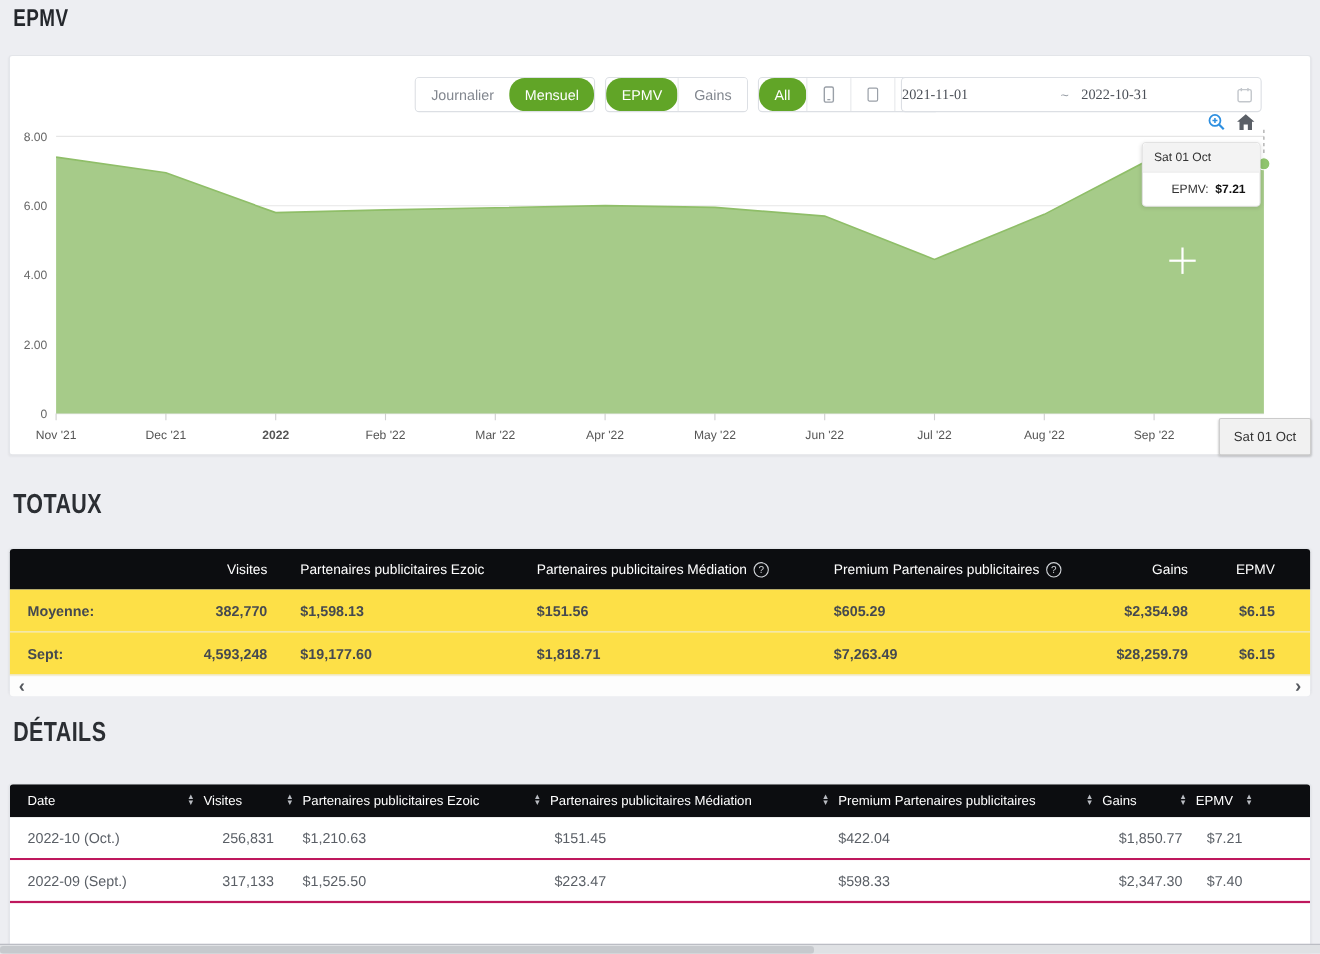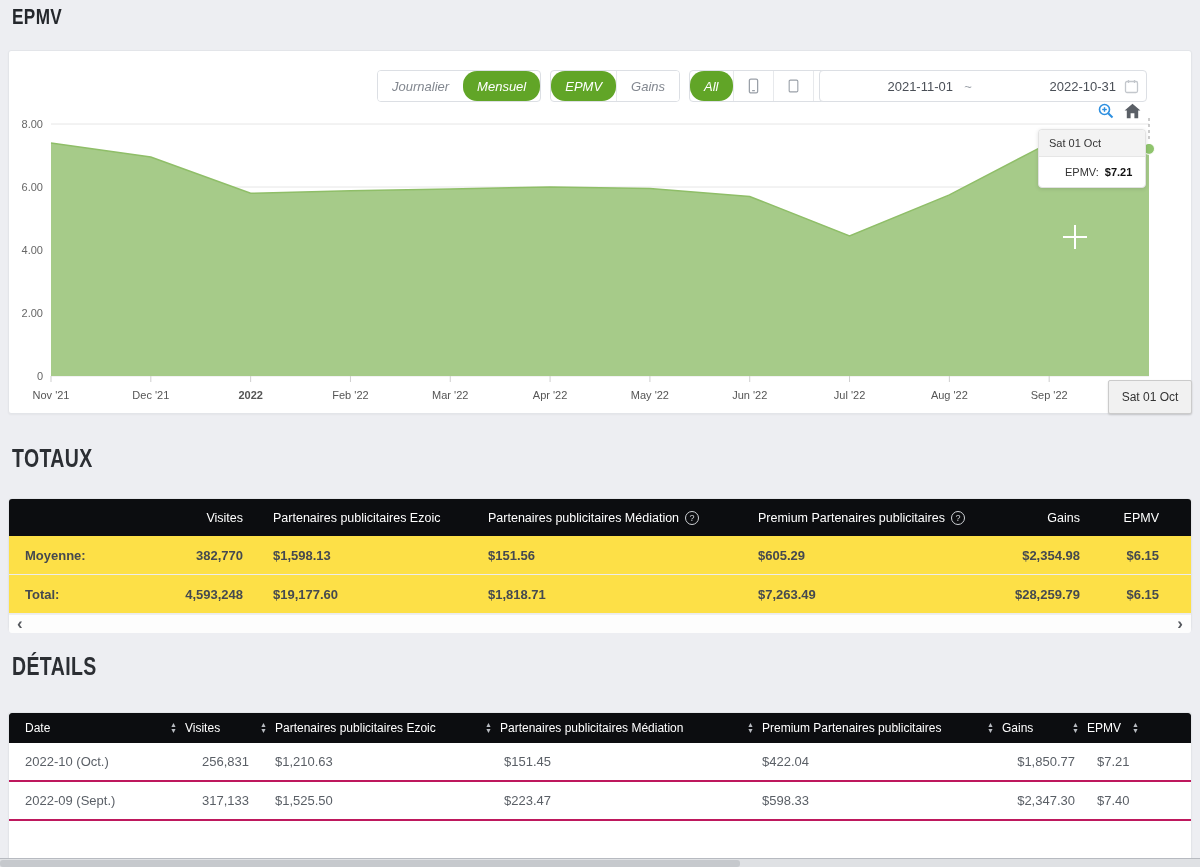--- a/index.html
+++ b/index.html
@@ -8,31 +8,31 @@
 
   .page-title { position:absolute; left:12px; top:4px; font-size:22px; font-weight:700; color:#24272c;
     transform:scaleX(.78); transform-origin:left center; letter-spacing:.5px; }
 
   .card { position:absolute; left:8px; width:1184px; background:#fff; border:1px solid #e3e5e9;
     border-radius:3px; box-shadow:0 1px 2px rgba(0,0,0,.04); }
 
   
   .chart-card { top:50px; height:364px; }
   .toolbar { position:absolute; left:368px; top:19px; height:32px; display:flex; gap:9px; }
-  .btn-group { display:flex; border:1px solid #dcdfe4; border-radius:4px; background:#fff; overflow:hidden;font-style:italic; }
+  .btn-group { display:flex; border:1px solid #dcdfe4; border-radius:4px; background:#fff; overflow:hidden; }
   .tb-btn { height:30px; display:flex; align-items:center; justify-content:center; padding:0 14px;
     font-size:13px; color:#82878f; background:#fff; cursor:pointer; border-left:1px solid #e7e9ec; }
   .btn-group .tb-btn:first-child { border-left:none; }
   .tb-btn.active { background:#61a527; color:#fff; border-radius:14px; border-left:none; font-weight:400; }
   .icon-btn { width:40px; }
   .dev-icon { stroke:#9aa0a8; fill:none; stroke-width:1.4; }
 
   .date-picker { position:absolute; left:810px; top:19px; width:328px; height:32px; background:#fff;
     border:1px solid #dcdfe4; border-radius:4px; display:flex; align-items:center; font-size:13px; color:#4a4f57; }
-  .date-cell { flex:1; text-align:right; }
+  .date-cell { flex:1; text-align:left;font-family:Liberation Serif, serif; }
   .date-sep { width:30px; text-align:center; color:#9aa0a8; }
   .cal-icon { width:30px; display:flex; justify-content:center; }
 
   .chart-mini-icons { position:absolute; left:1089px; top:52px; display:flex; gap:10px; align-items:center; }
 
   .chart-svg { position:absolute; left:0; top:65px; }
 
   .chart-tooltip { position:absolute; left:1029px; top:78px; width:108px; background:#fff;
     border:1px solid #e2e2e2; border-radius:4px; box-shadow:0 1px 4px rgba(0,0,0,.12); z-index:5; font-size:11px; }
   .chart-tooltip .tt-head { background:#f3f3f3; border-bottom:1px solid #e6e6e6; padding:7px 10px;
@@ -231,21 +231,21 @@
     <div>Moyenne:</div>
     <div class="col-vis">382,770</div>
     <div class="col-ez">$1,598.13</div>
     <div class="col-med">$151.56</div>
     <div class="col-prem">$605.29</div>
     <div class="col-gains">$2,354.98</div>
     <div class="col-epmv">$6.15</div>
   </div>
 
   <div class="t-row">
-    <div>Total:</div>
+    <div>Sept:</div>
     <div class="col-vis">4,593,248</div>
     <div class="col-ez">$19,177.60</div>
     <div class="col-med">$1,818.71</div>
     <div class="col-prem">$7,263.49</div>
     <div class="col-gains">$28,259.79</div>
     <div class="col-epmv">$6.15</div>
   </div>
 
   <div class="scroll-row">
     <span class="scroll-arrow">‹</span>

